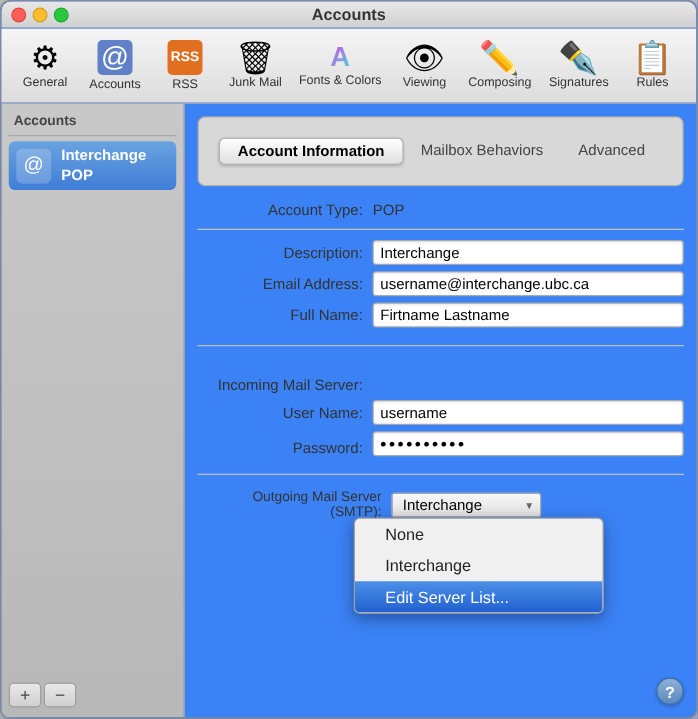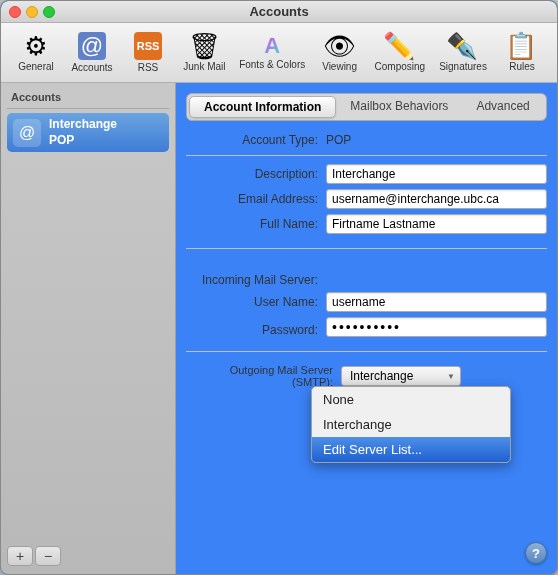--- a/index.html
+++ b/index.html
@@ -170,21 +170,21 @@
     }
 
     
     .tabs {
       display: flex;
       gap: 0;
       margin-bottom: 12px;
       background: #d8d8d8;
       border: 1px solid #aaa;
       border-radius: 6px;
-      padding: 2px;
+      padding: 16px;
     }
     .tab {
       padding: 3px 14px;
       border-radius: 5px;
       font-size: 12px;
       cursor: pointer;
       color: #444;
       white-space: nowrap;
     }
     .tab.active {
@@ -275,21 +275,21 @@
       left: -30px;
       width: 200px;
       background: #f0f0f0;
       border: 1px solid #a0a0a0;
       border-radius: 5px;
       box-shadow: 0 4px 12px rgba(0,0,0,0.35);
       z-index: 100;
       overflow: hidden;
     }
     .popup-menu-item {
-      padding: 5px 11px;
+      padding: 5px 24px;
       font-size: 13px;
       color: #222;
       cursor: pointer;
     }
     .popup-menu-item.highlighted {
       background: linear-gradient(to bottom, #4d8fe8, #2060d0);
       color: white;
     }
 
     

